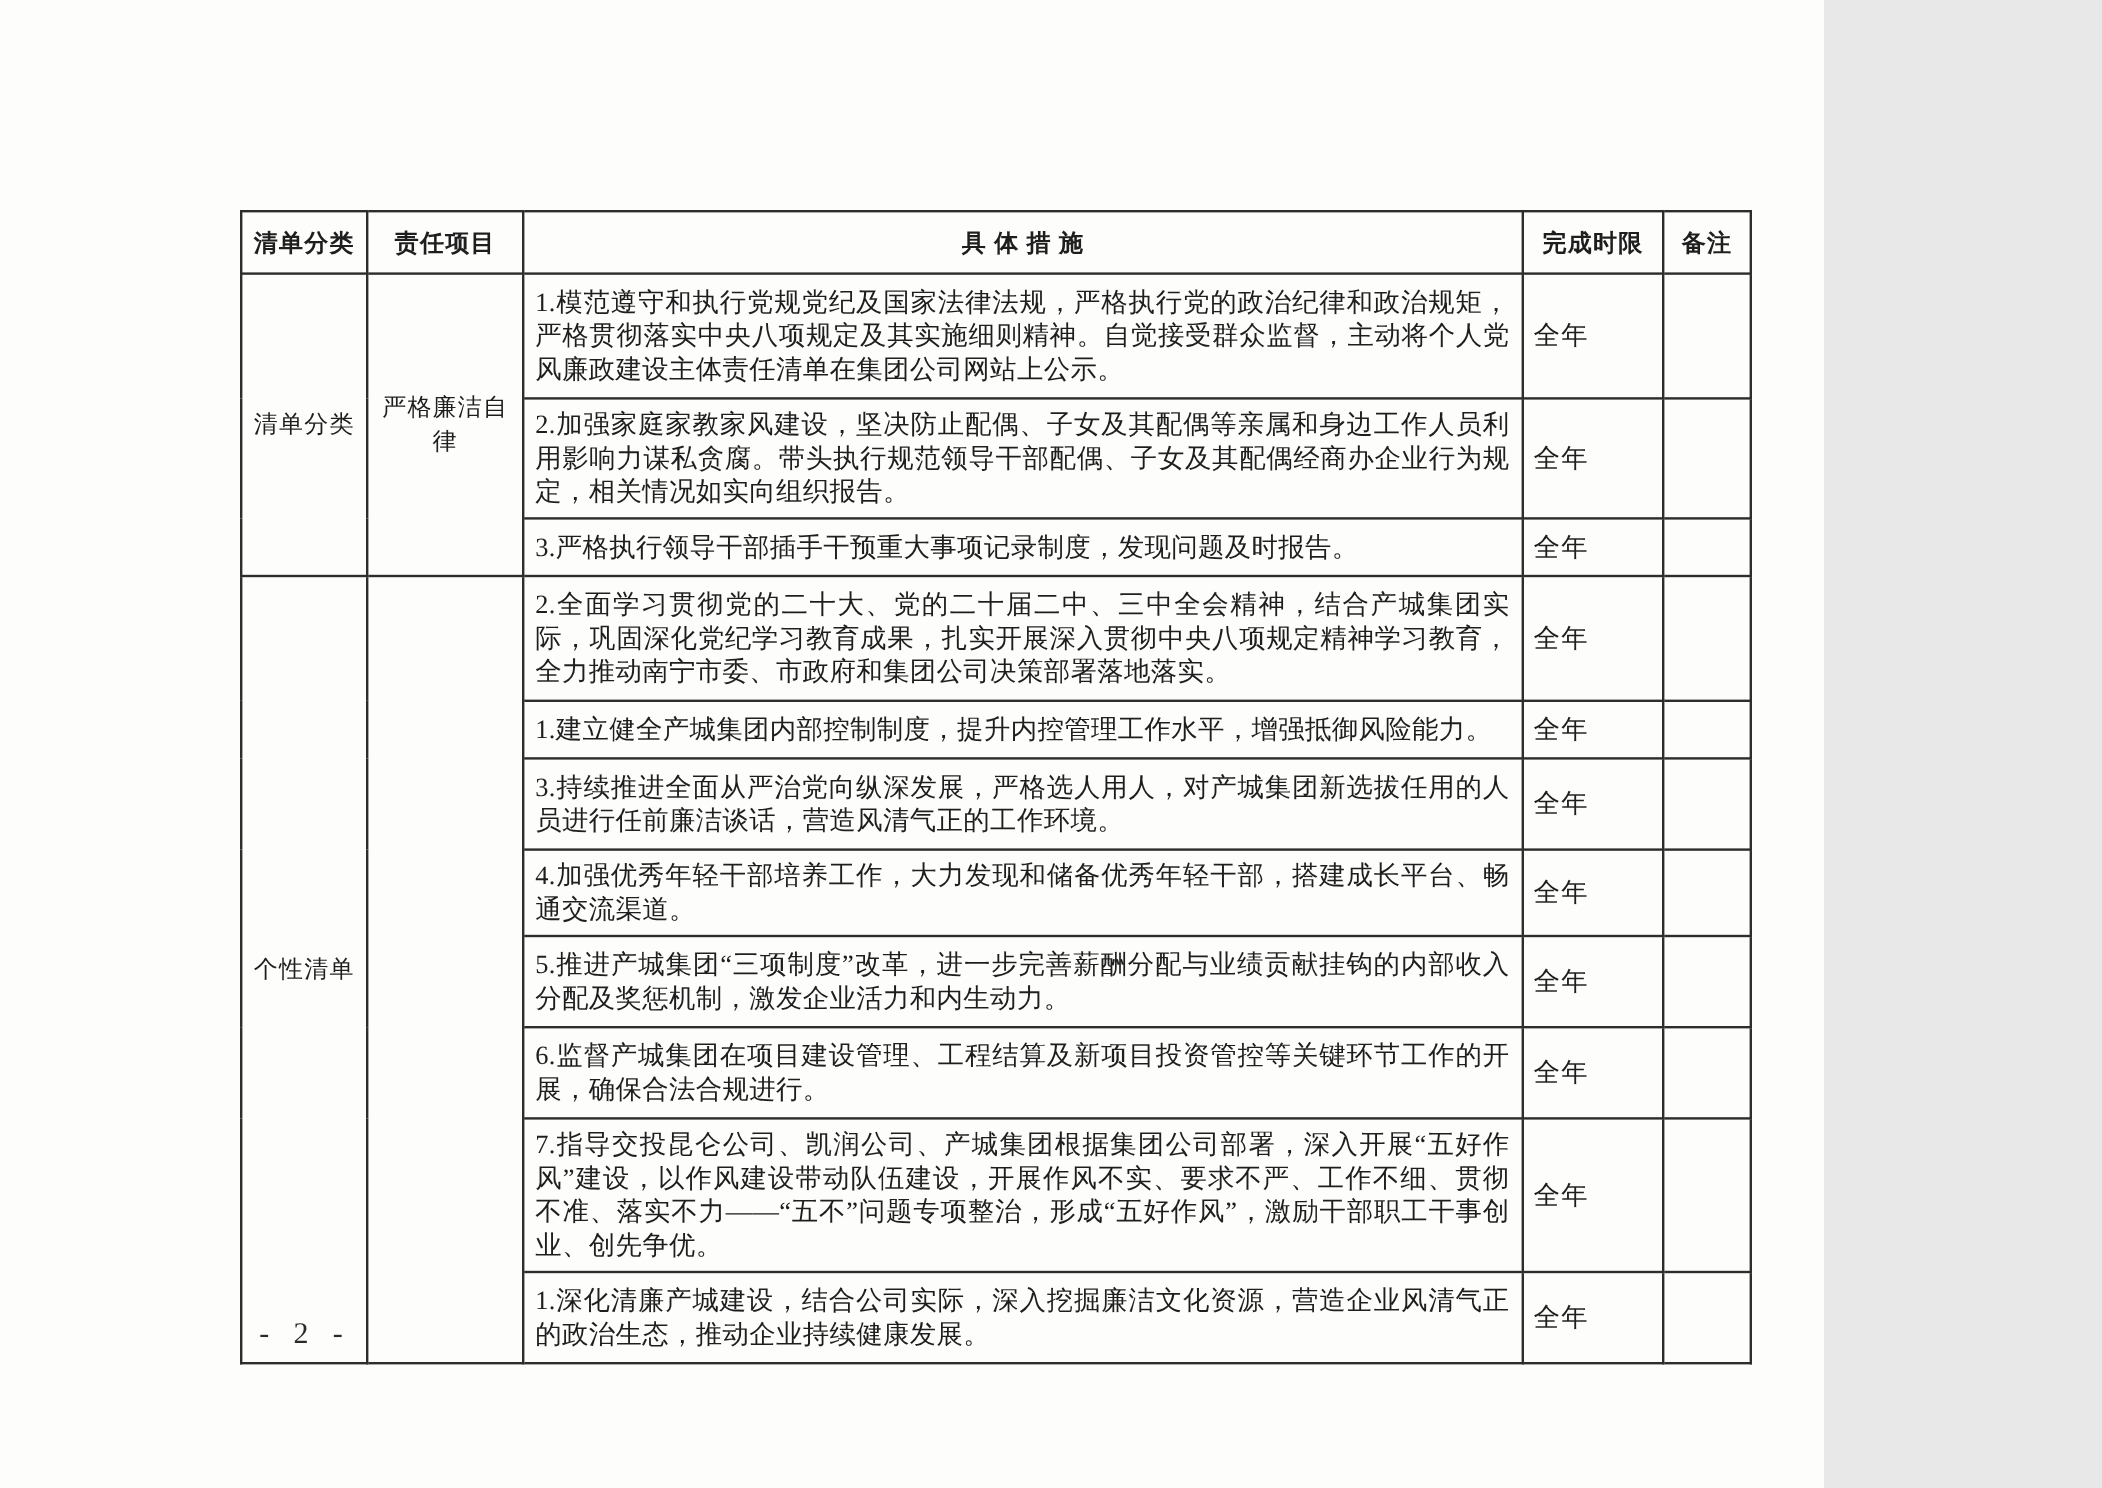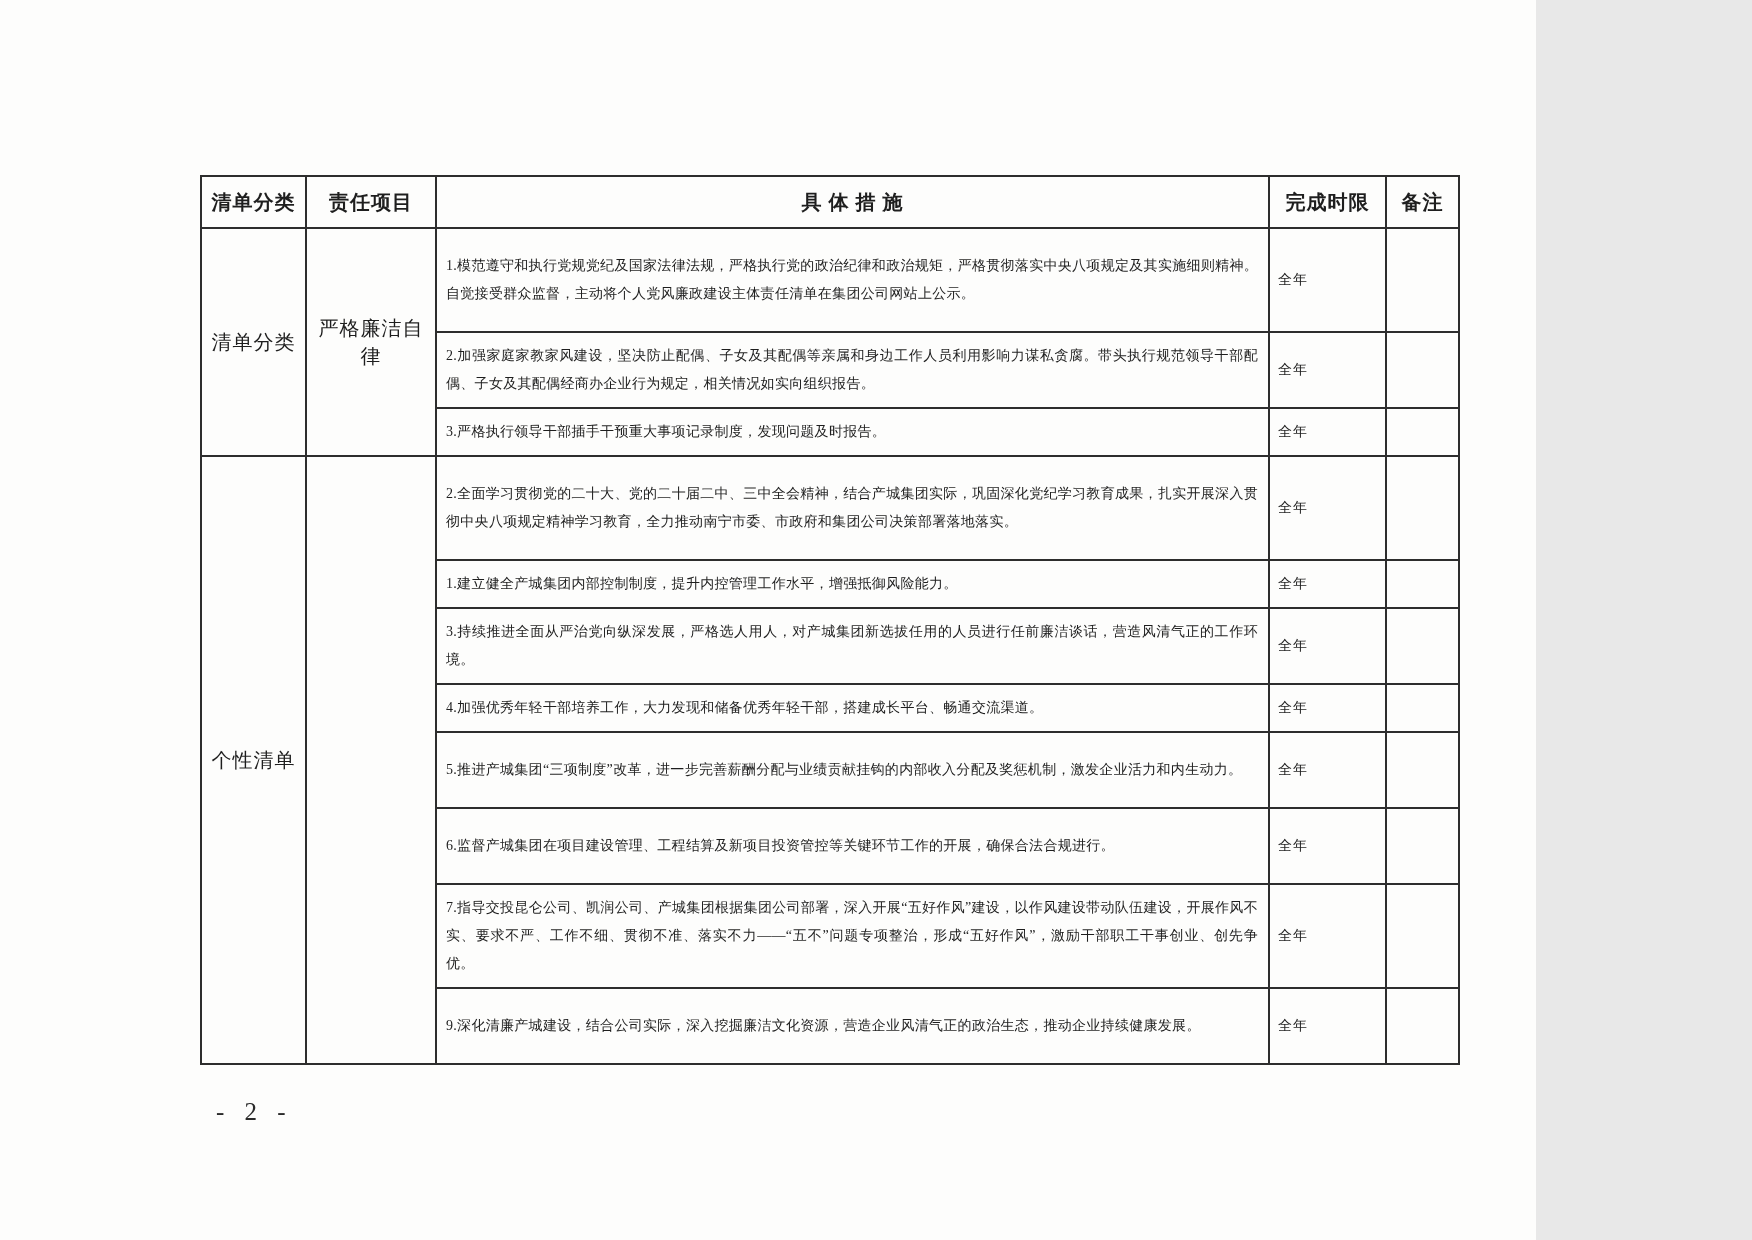--- a/index.html
+++ b/index.html
@@ -7,21 +7,20 @@
     font-family: "Liberation Serif", "DejaVu Serif", serif;
     background: #e8e8e8;
   }
   .page {
     position: relative;
     width: 1520px;
     height: 1240px;
     background: #fdfdfc;
     color: #1e1e1e;
     overflow: hidden;
-    padding-left: 16px;
   }
   table.doc-table {
     position: absolute;
     left: 200px;
     top: 175px;
     width: 1258px;
     border-collapse: collapse;
     table-layout: fixed;
   }
   table.doc-table, .doc-table th, .doc-table td {
@@ -31,21 +30,21 @@
     height: 46px;
     font-size: 20px;
     font-weight: bold;
     text-align: center;
     vertical-align: middle;
     padding: 2px 4px;
     letter-spacing: 1px;
   }
   .doc-table td {
     vertical-align: middle;
-    font-size: 14px;
+    font-size: 22px;
     line-height: 28px;
     padding: 6px 8px;
   }
   .doc-table td.cat, .doc-table td.proj {
     text-align: center;
     font-size: 20px;
     letter-spacing: 1px;
     padding: 2px 4px;
   }
   .doc-table td.measure {
@@ -144,21 +143,21 @@
         <td class="measure">6.监督产城集团在项目建设管理、工程结算及新项目投资管控等关键环节工作的开展，确保合法合规进行。</td>
         <td class="deadline">全年</td>
         <td class="remark"></td>
       </tr>
       <tr class="h3">
         <td class="measure">7.指导交投昆仑公司、凯润公司、产城集团根据集团公司部署，深入开展“五好作风”建设，以作风建设带动队伍建设，开展作风不实、要求不严、工作不细、贯彻不准、落实不力——“五不”问题专项整治，形成“五好作风”，激励干部职工干事创业、创先争优。</td>
         <td class="deadline">全年</td>
         <td class="remark"></td>
       </tr>
       <tr class="h2">
-        <td class="measure">9.深化清廉产城建设，结合公司实际，深入挖掘廉洁文化资源，营造企业风清气正的政治生态，推动企业持续健康发展。</td>
+        <td class="measure">1.深化清廉产城建设，结合公司实际，深入挖掘廉洁文化资源，营造企业风清气正的政治生态，推动企业持续健康发展。</td>
         <td class="deadline">全年</td>
         <td class="remark"></td>
       </tr>
     </tbody>
   </table>
 
   <div class="page-number">- 2 -</div>
 
 </div>
 

